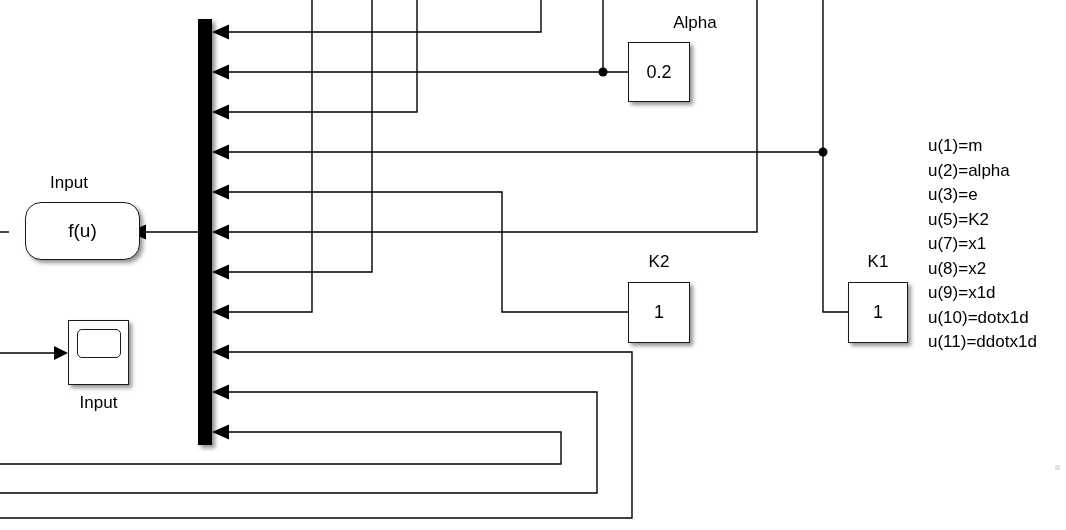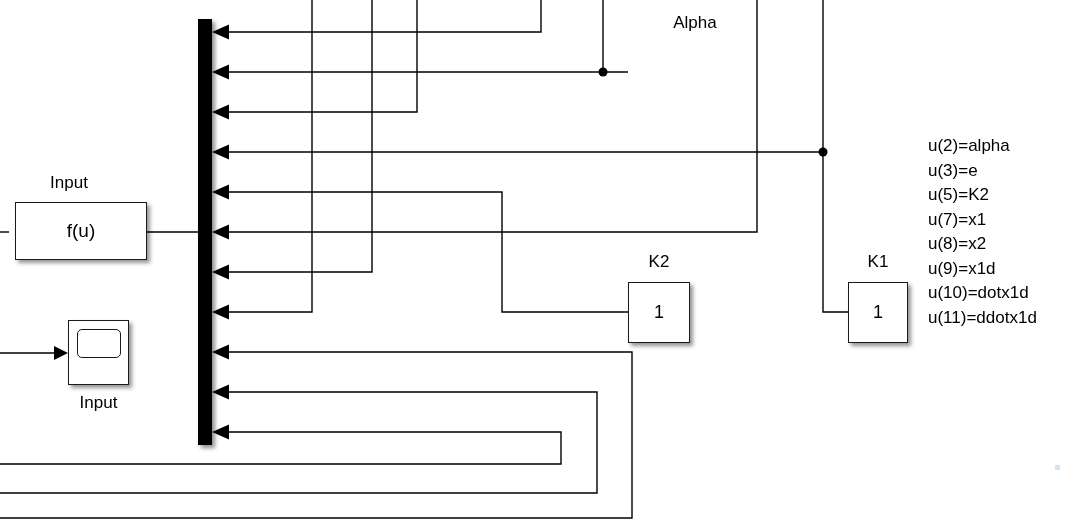--- a/index.html
+++ b/index.html
@@ -78,42 +78,46 @@
 
     <polygon points="68,353 54,346 54,360"></polygon>
 
     <circle cx="603" cy="72" r="4.5"></circle>
     <circle cx="823" cy="152" r="4.5"></circle>
   </svg>
 
   <div class="mux-bar"></div>
 
   <div class="block-label" style="left:9px;top:173px;width:120px;">Input</div>
-  <div class="block" style="left:15px;top:202px;width:132px;height:58px;font-size:19px;">
+  <div class="block" style="left:25px;top:202px;width:115px;height:58px;font-size:19px;border-radius:16px;">
     <span>f(u)</span>
   </div>
 
   <div class="block" style="left:68px;top:320px;width:61px;height:65px;">
     <div class="scope-screen"></div>
   </div>
   <div class="block-label" style="left:68px;top:393px;width:61px;">Input</div>
 
   <div class="block-label" style="left:664px;top:13px;width:62px;">Alpha</div>
+  <div class="block" style="left:628px;top:42px;width:62px;height:60px;">
+    <span>0.2</span>
+  </div>
 
   <div class="block-label" style="left:628px;top:252px;width:62px;">K2</div>
   <div class="block" style="left:628px;top:282px;width:62px;height:61px;">
     <span>1</span>
   </div>
 
   <div class="block-label" style="left:848px;top:252px;width:60px;">K1</div>
   <div class="block" style="left:848px;top:282px;width:60px;height:61px;">
     <span>1</span>
   </div>
 
   <div id="annotation">
+      <div>u(1)=m</div>
       <div>u(2)=alpha</div>
       <div>u(3)=e</div>
       <div>u(5)=K2</div>
       <div>u(7)=x1</div>
       <div>u(8)=x2</div>
       <div>u(9)=x1d</div>
       <div>u(10)=dotx1d</div>
       <div>u(11)=ddotx1d</div>
     </div>
 

